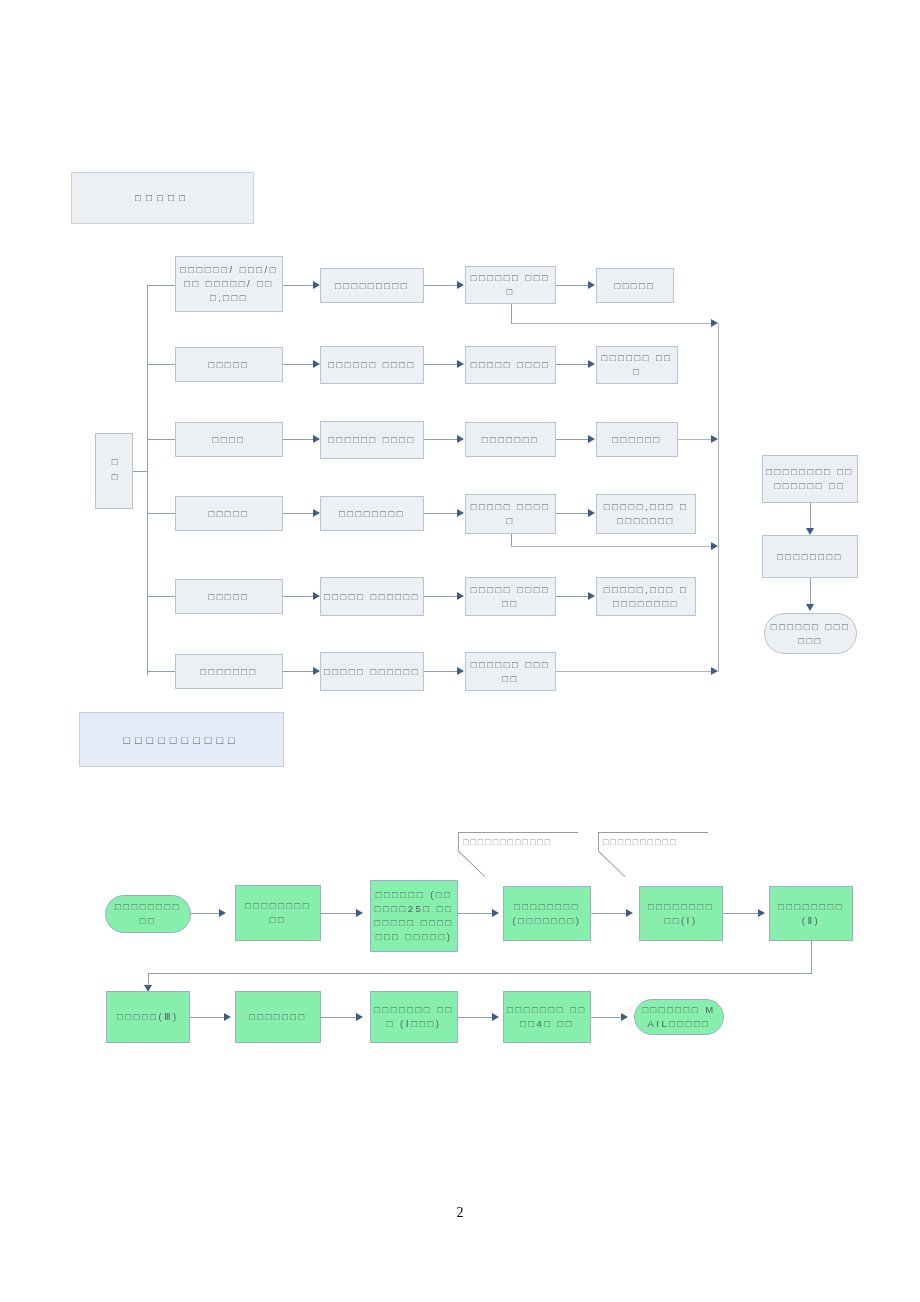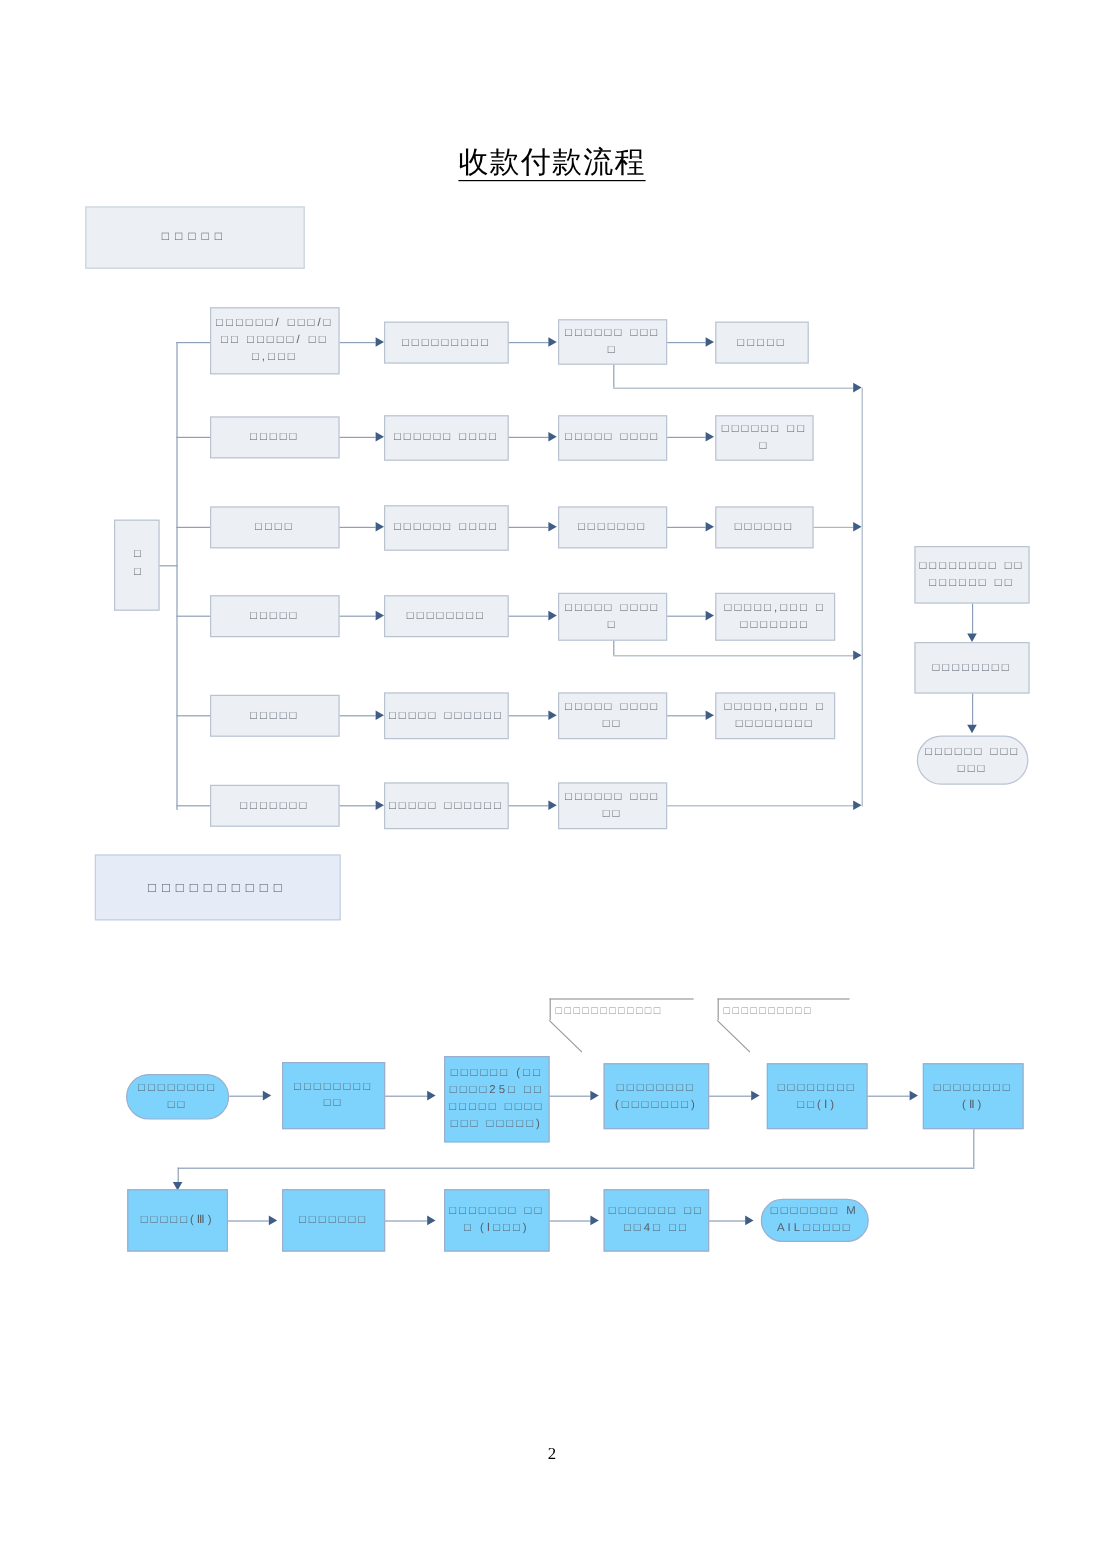--- a/index.html
+++ b/index.html
@@ -54,21 +54,21 @@
     font-size: 9.5px;
     line-height: 14px;
     color: #555e66;
     letter-spacing: 2.5px;
     border: 1px solid #b9c3d2;
     background: #eceff4;
     padding: 2px 3px;
     word-break: break-all;
   }
   .node.lightblue {
-    background: #7dd3fc;
+    background: #86efac;
     border-color: #9aafcd;
   }
   .node.banner {
     background: #e6ecf7;
     border-color: #c3cfe2;
     font-size: 11px;
     letter-spacing: 5px;
     color: #4b5663;
   }
   .node.header-box {
@@ -126,21 +126,20 @@
     height: 1px;
     background: #9a9a9a;
     transform-origin: 0 0;
   }
 </style>
 </head>
 <body>
 
 <div id="page">
 
-  <div class="title"><span>收款付款流程</span></div>
 
   <div class="node header-box" style="left:71px; top:172px; width:183px; height:52px;">□□□□□</div>
 
   <div class="node vertical" style="left:95px; top:433px; width:38px; height:76px;">□□</div>
 
   <div class="vline" style="left:147px; top:285px; height:390px;"></div>
   <div class="hline" style="left:133px; top:471px; width:15px;"></div>
 
   <div class="hline" style="left:147px; top:285px; width:28px;"></div>
   <div class="node" style="left:175px; top:256px; width:108px; height:56px;">

